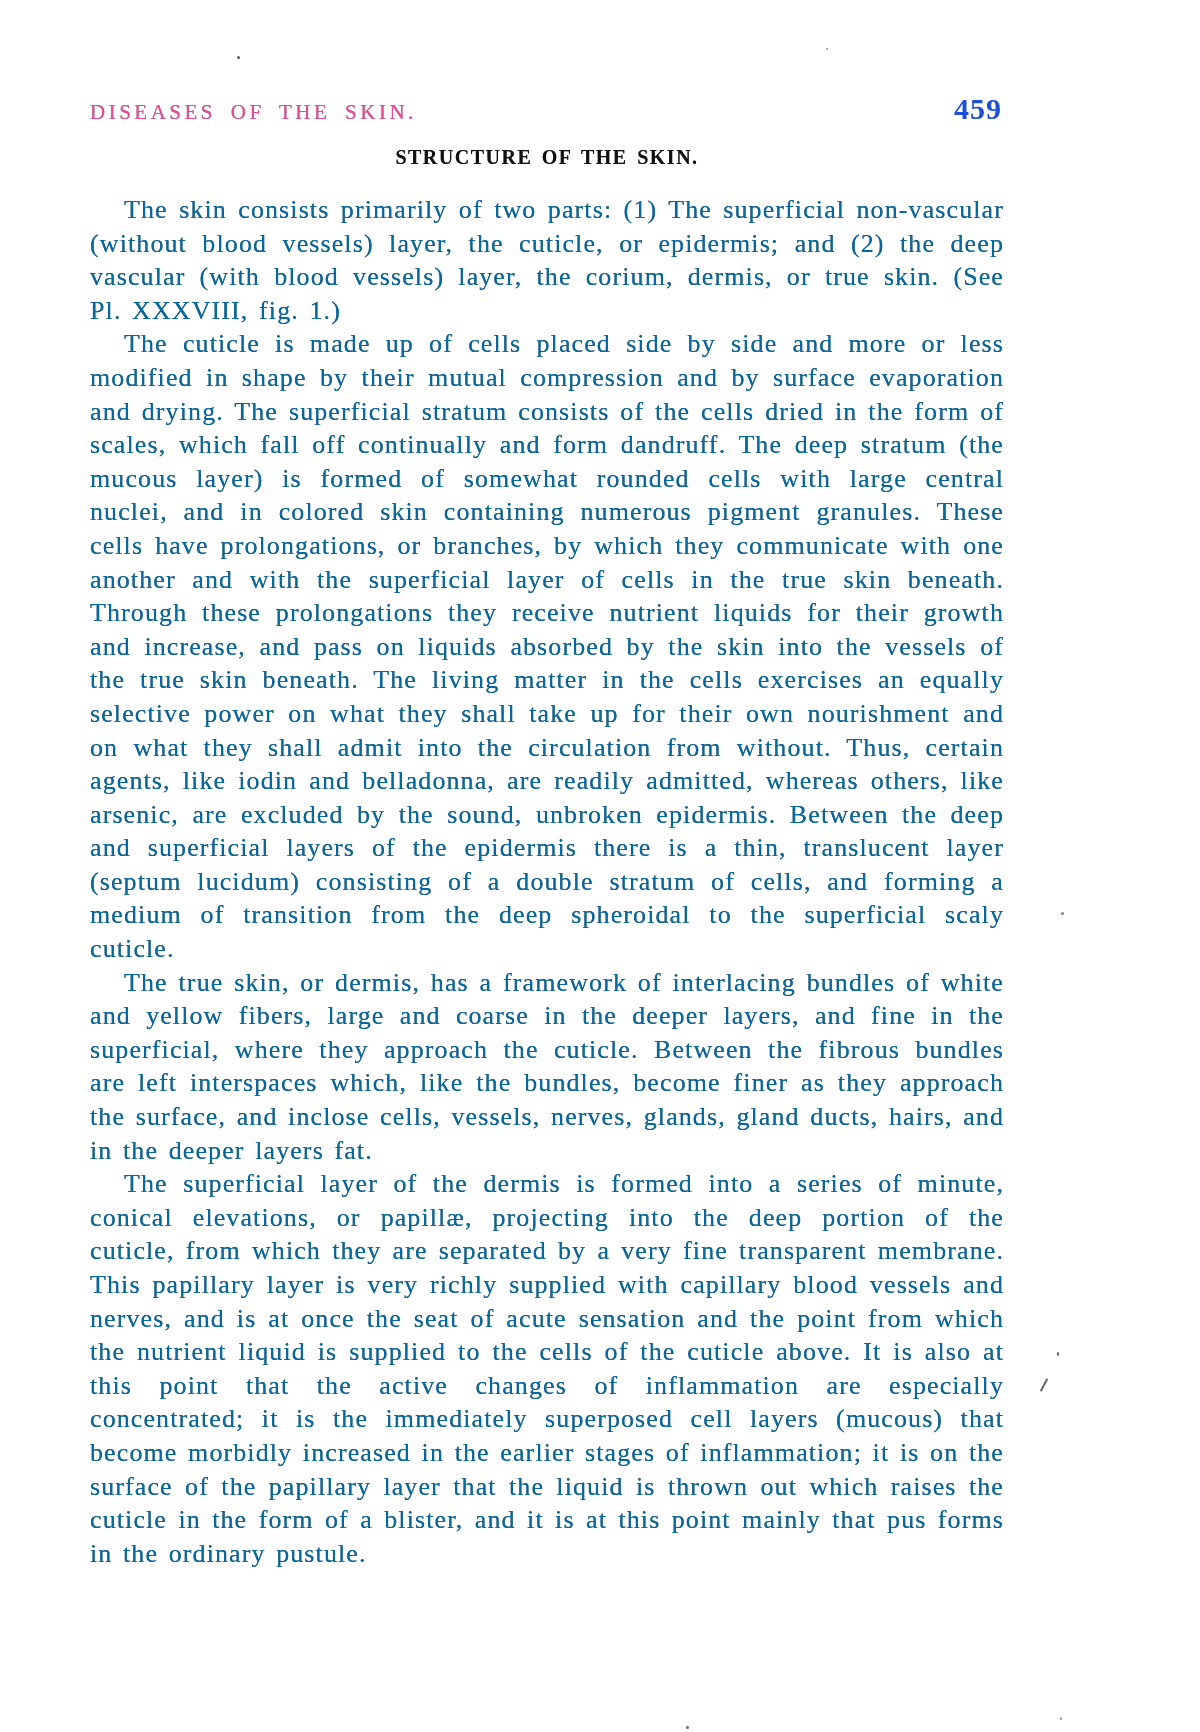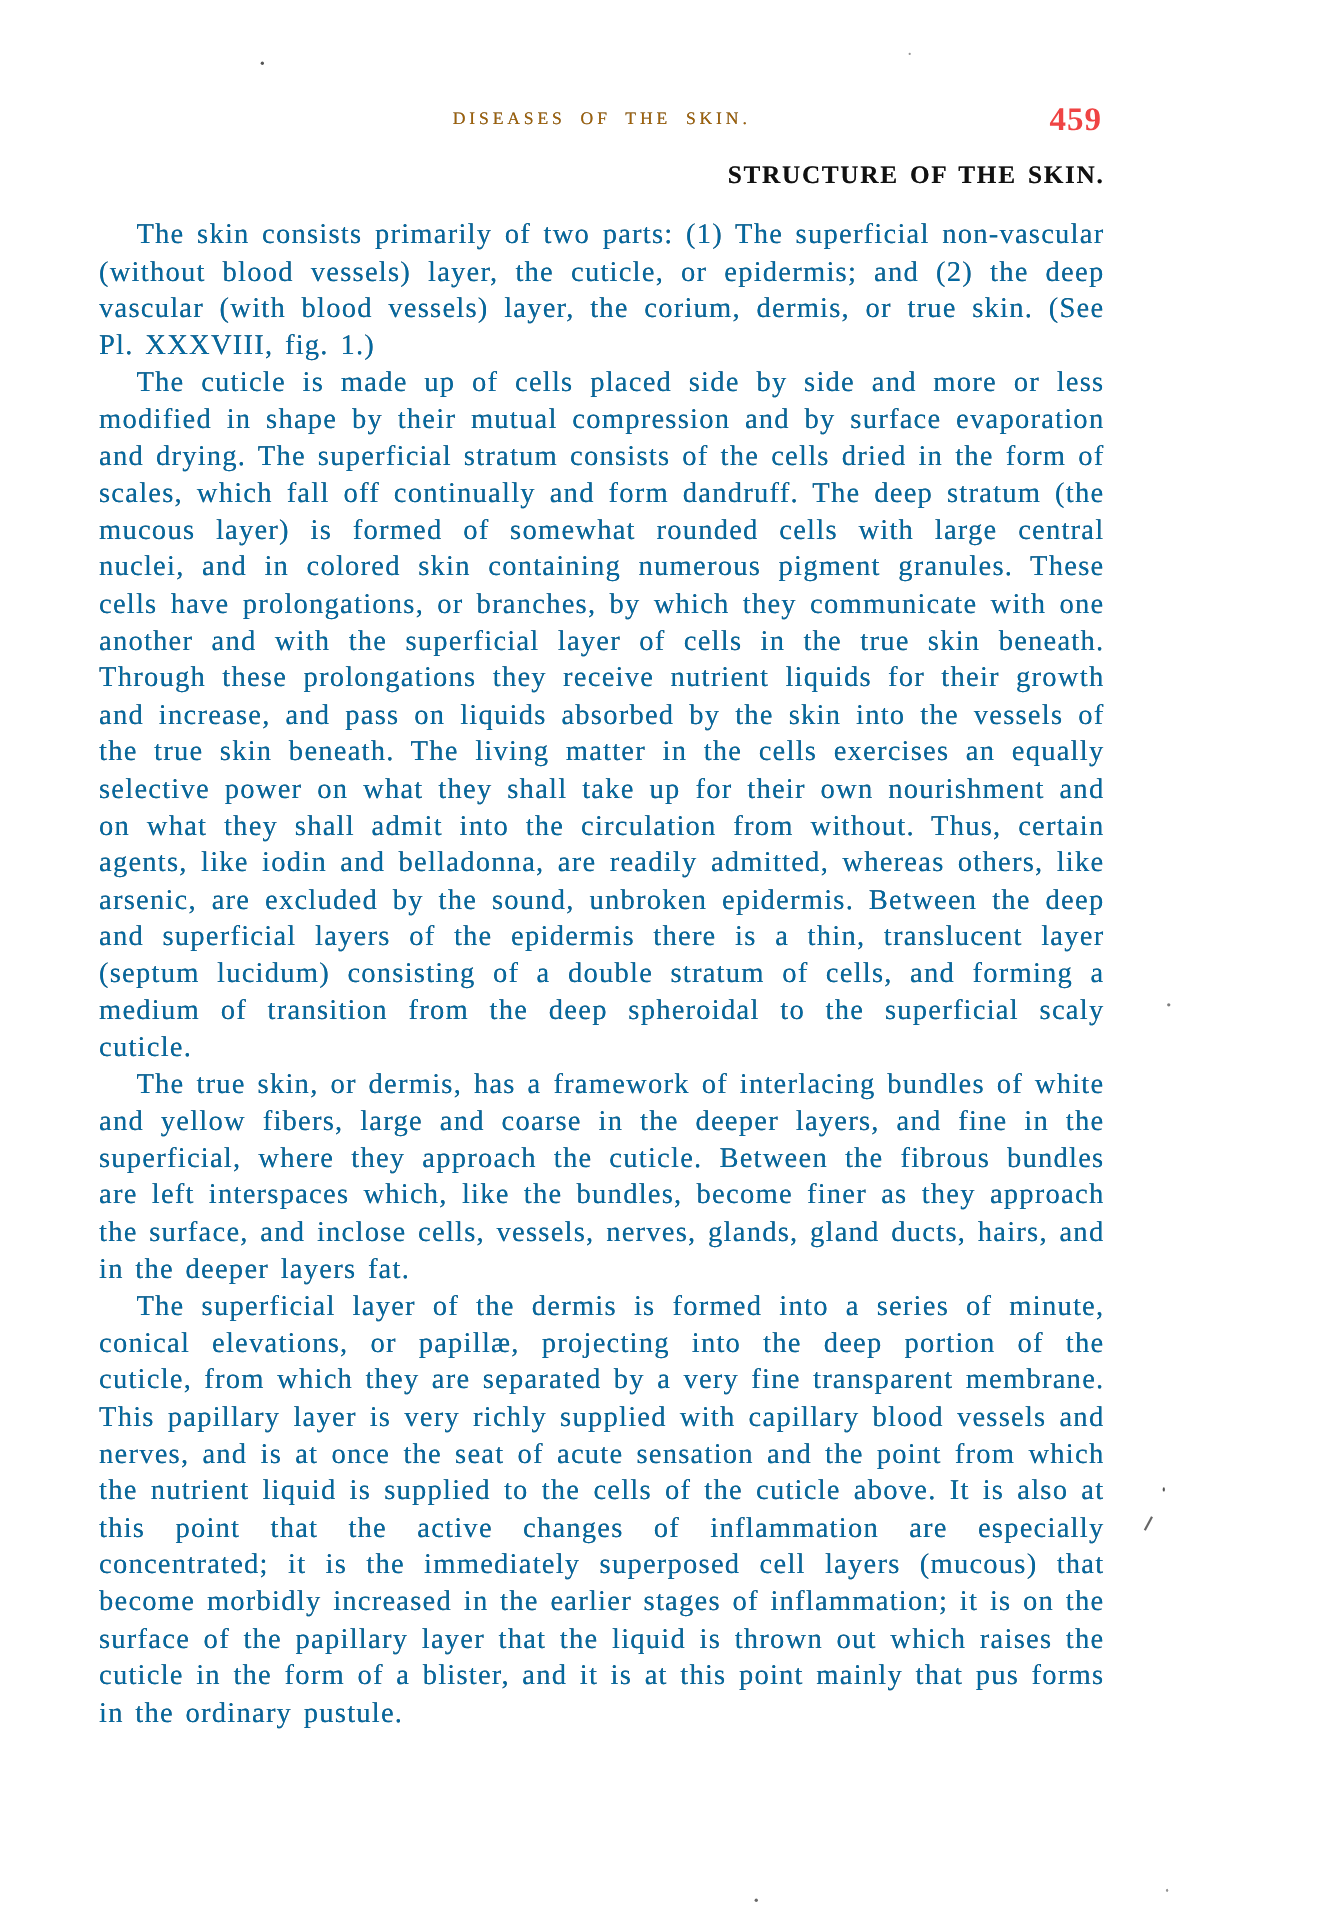--- a/index.html
+++ b/index.html
@@ -28,41 +28,41 @@
     top: 92px;
     width: 914px;
   }
   .running-head-row {
     position: relative;
     height: 40px;
     margin-bottom: 14px;
   }
   .running-head {
     display: block;
-    text-align: center;
-    font-size: 16px;
+    text-align: left;
+    font-size: 21px;
     letter-spacing: 3.5px;
     word-spacing: 6px;
-    color: #a16207;
+    color: #ec4899;
     padding-top: 8px;
     text-shadow: 0 0 0.4px rgba(0,0,0,0.55);
   }
   .page-number {
     position: absolute;
     right: 2px;
     top: 0;
     font-size: 30px;
     font-weight: bold;
     letter-spacing: 1px;
-    color: #ef4444;
+    color: #1d4ed8;
   }
   .section-title {
     margin: 0 0 24px 0;
-    text-align: right;
-    font-size: 23px;
+    text-align: center;
+    font-size: 20px;
     font-weight: bold;
     letter-spacing: 1.5px;
     word-spacing: 3px;
     color: #111;
     text-shadow: 0 0 0.4px rgba(0,0,0,0.55);
   }
   .body-copy p {
     margin: 0;
     font-size: 26px;
     line-height: 33.6px;

